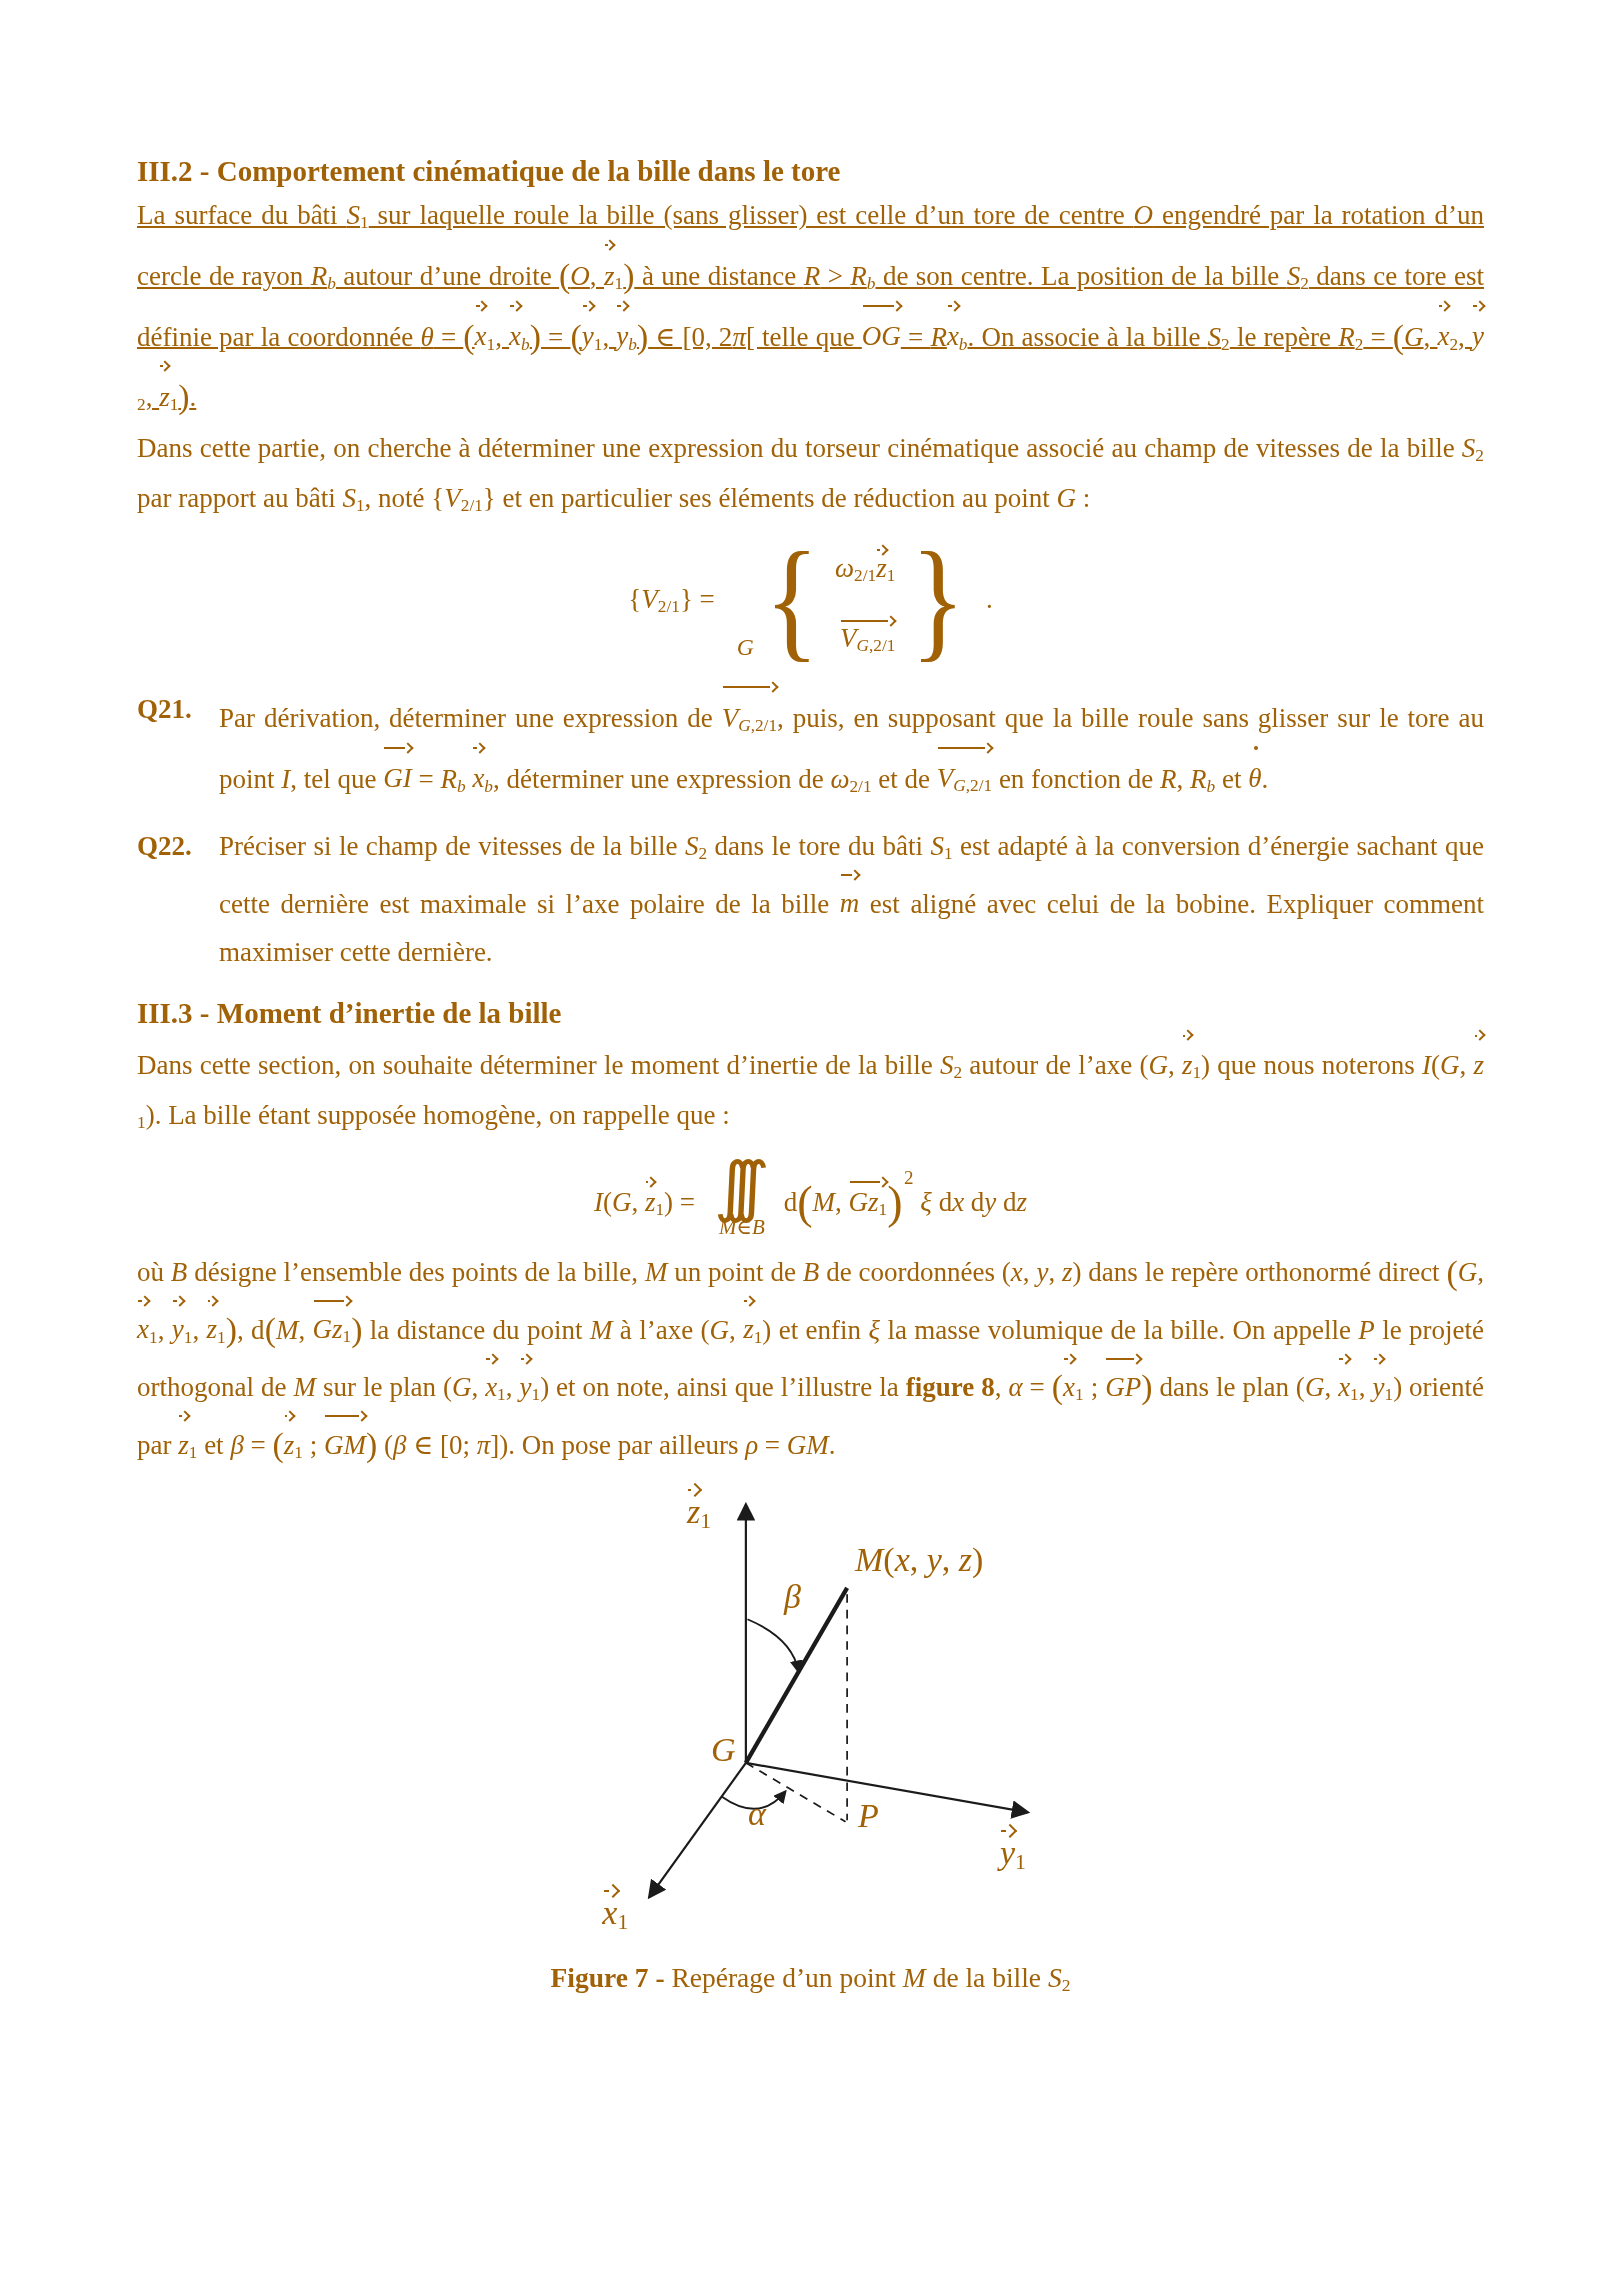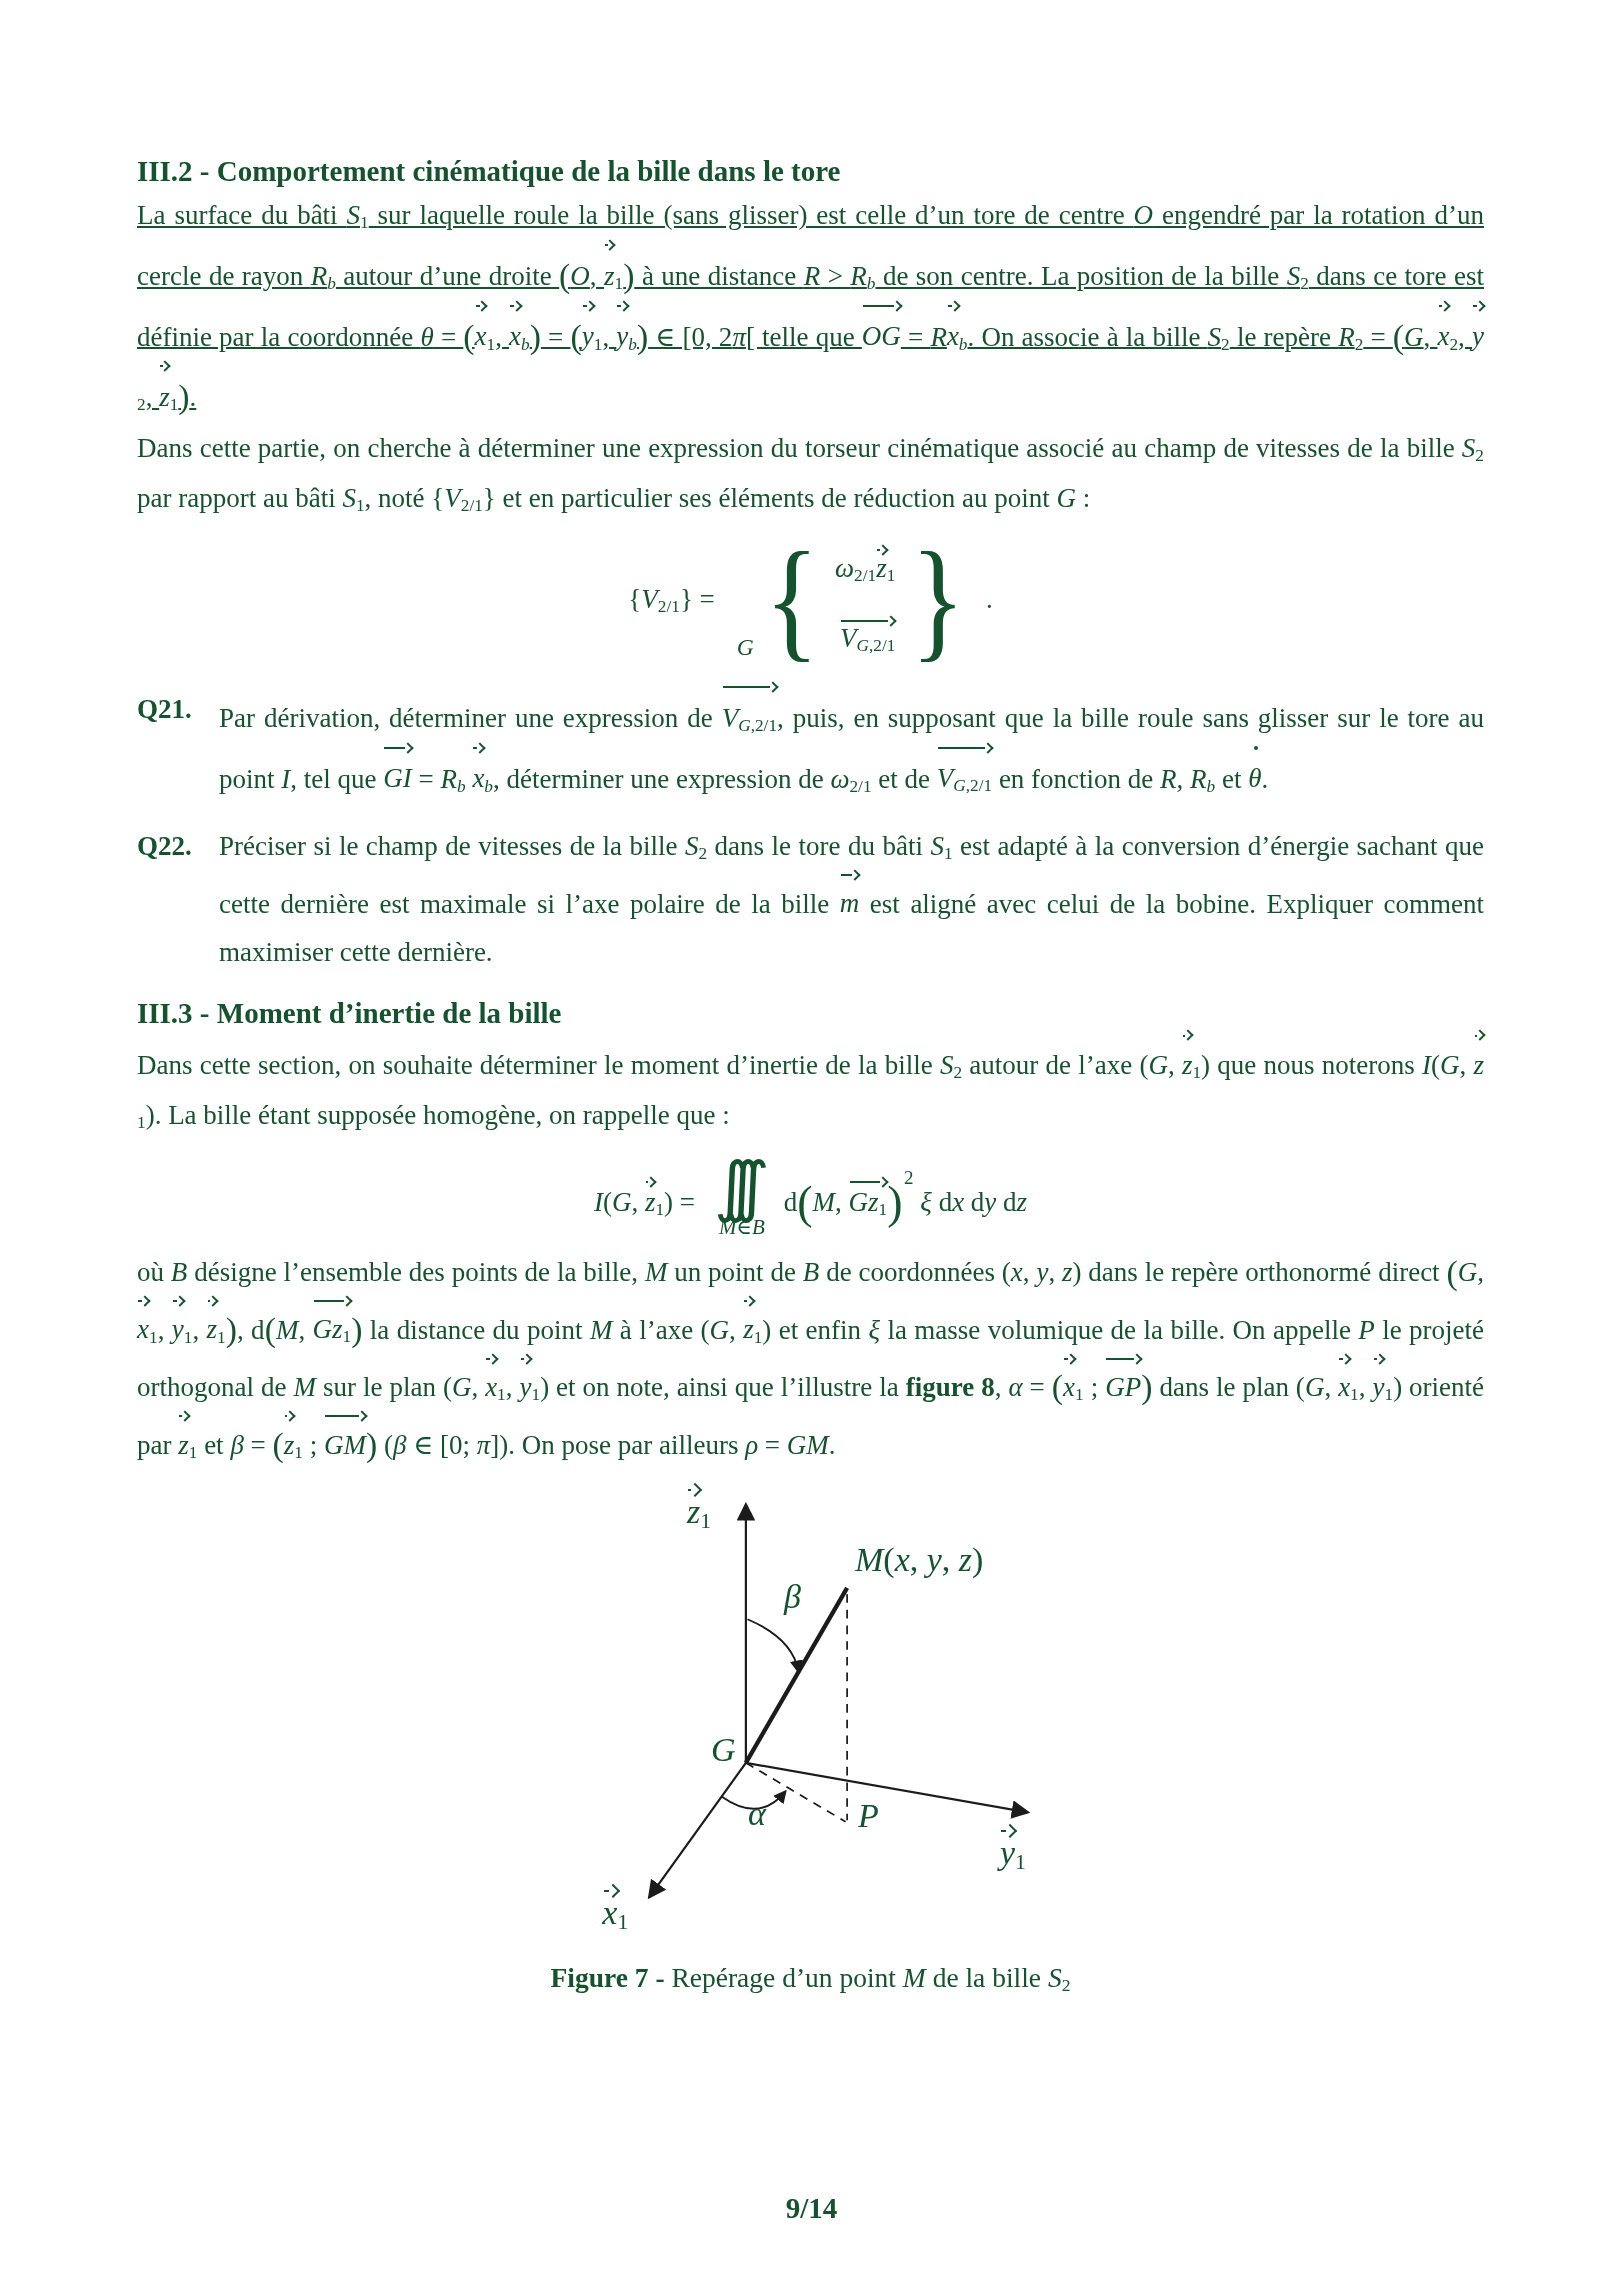--- a/index.html
+++ b/index.html
@@ -1,20 +1,20 @@
 <!DOCTYPE html>
 <html style="font-size:12.6px"><head>
 <meta charset="utf-8">
 <style>
   html,body{margin:0;padding:0;background:#ffffff;}
   .page{
     position:relative;
     width:1623px;height:2295px;
     background:#ffffff;
-    color:#14532d;
+    color:#a16207;
     font-family:"Liberation Serif","DejaVu Serif",serif;
     font-size:27px;
     overflow:hidden;
     box-sizing:border-box;
     padding:154px 139px 0 137px;
   }
   h2{
     font-size:29px;line-height:35px;margin:0;font-weight:bold;
   }
   h2.h2-second{margin-top:19px;}
@@ -149,16 +149,15 @@
     <div class="figlabel" style="left:188px;top:97px;"><i>β</i></div>
     <div class="figlabel" style="left:115px;top:250px;"><i>G</i></div>
     <div class="figlabel" style="left:152px;top:314px;"><i>α</i></div>
     <div class="figlabel" style="left:262px;top:316px;"><i>P</i></div>
     <div class="figlabel" style="left:404px;top:342px;"><span class="vec"><i>y</i></span><sub>1</sub></div>
     <div class="figlabel" style="left:6.3px;top:402px;"><span class="vec"><i>x</i></span><sub>1</sub></div>
   </div>
 
   <div class="figcaption"><b>Figure 7 -</b> Repérage d’un point <i>M</i> de la bille <i>S</i><sub>2</sub></div>
 
-  <div class="pageno">9/14</div>
 
 </div>
 
 
 </body></html>

